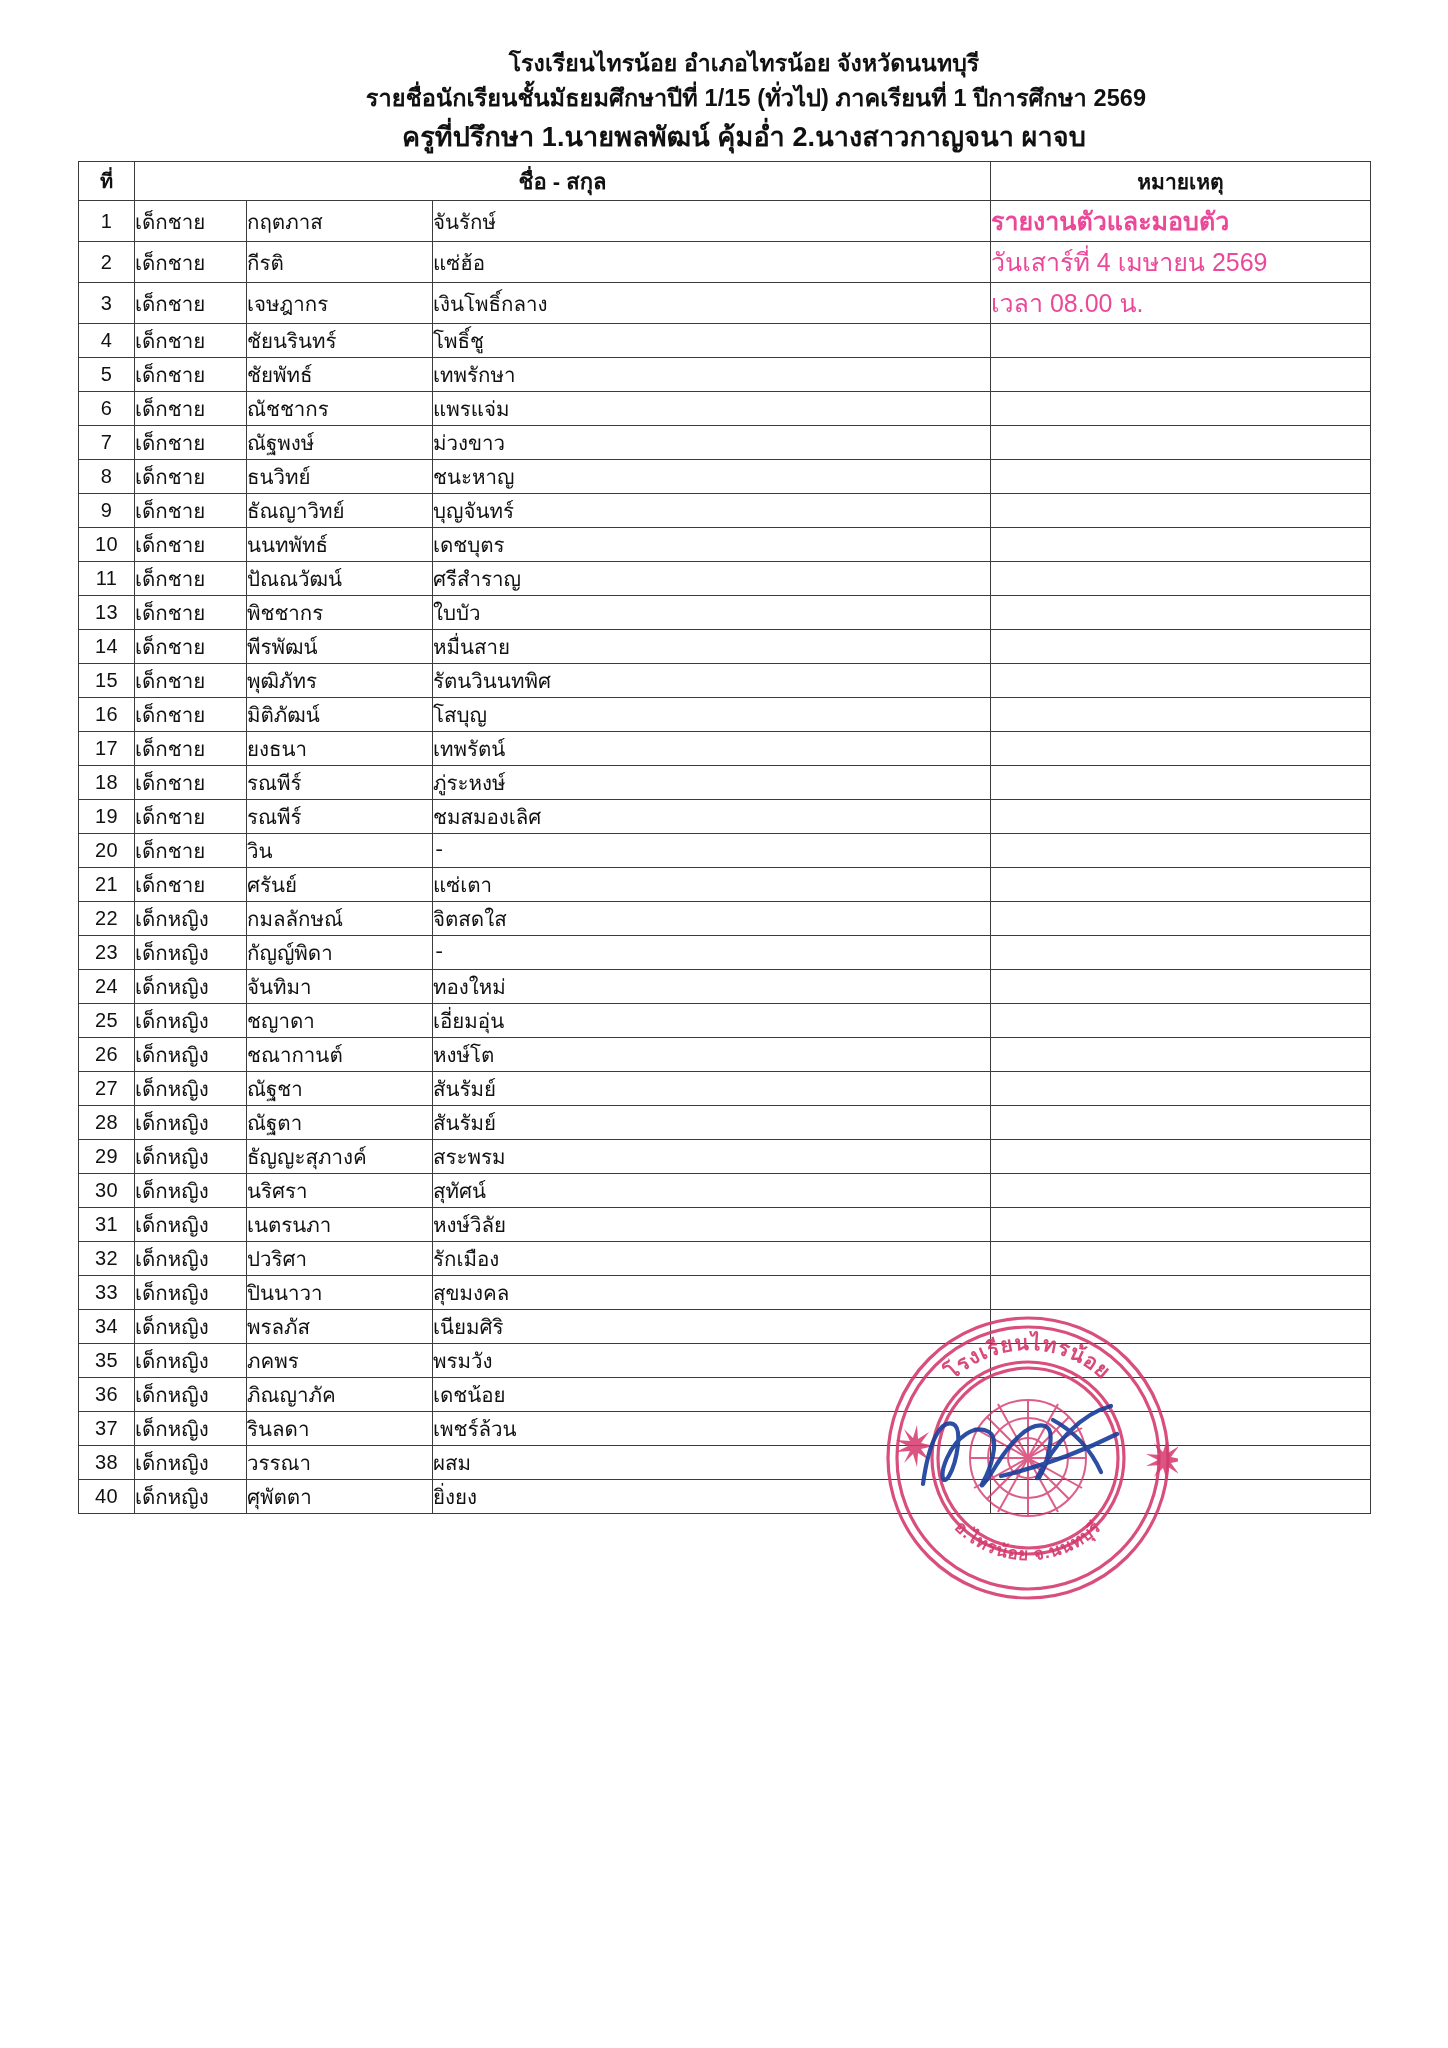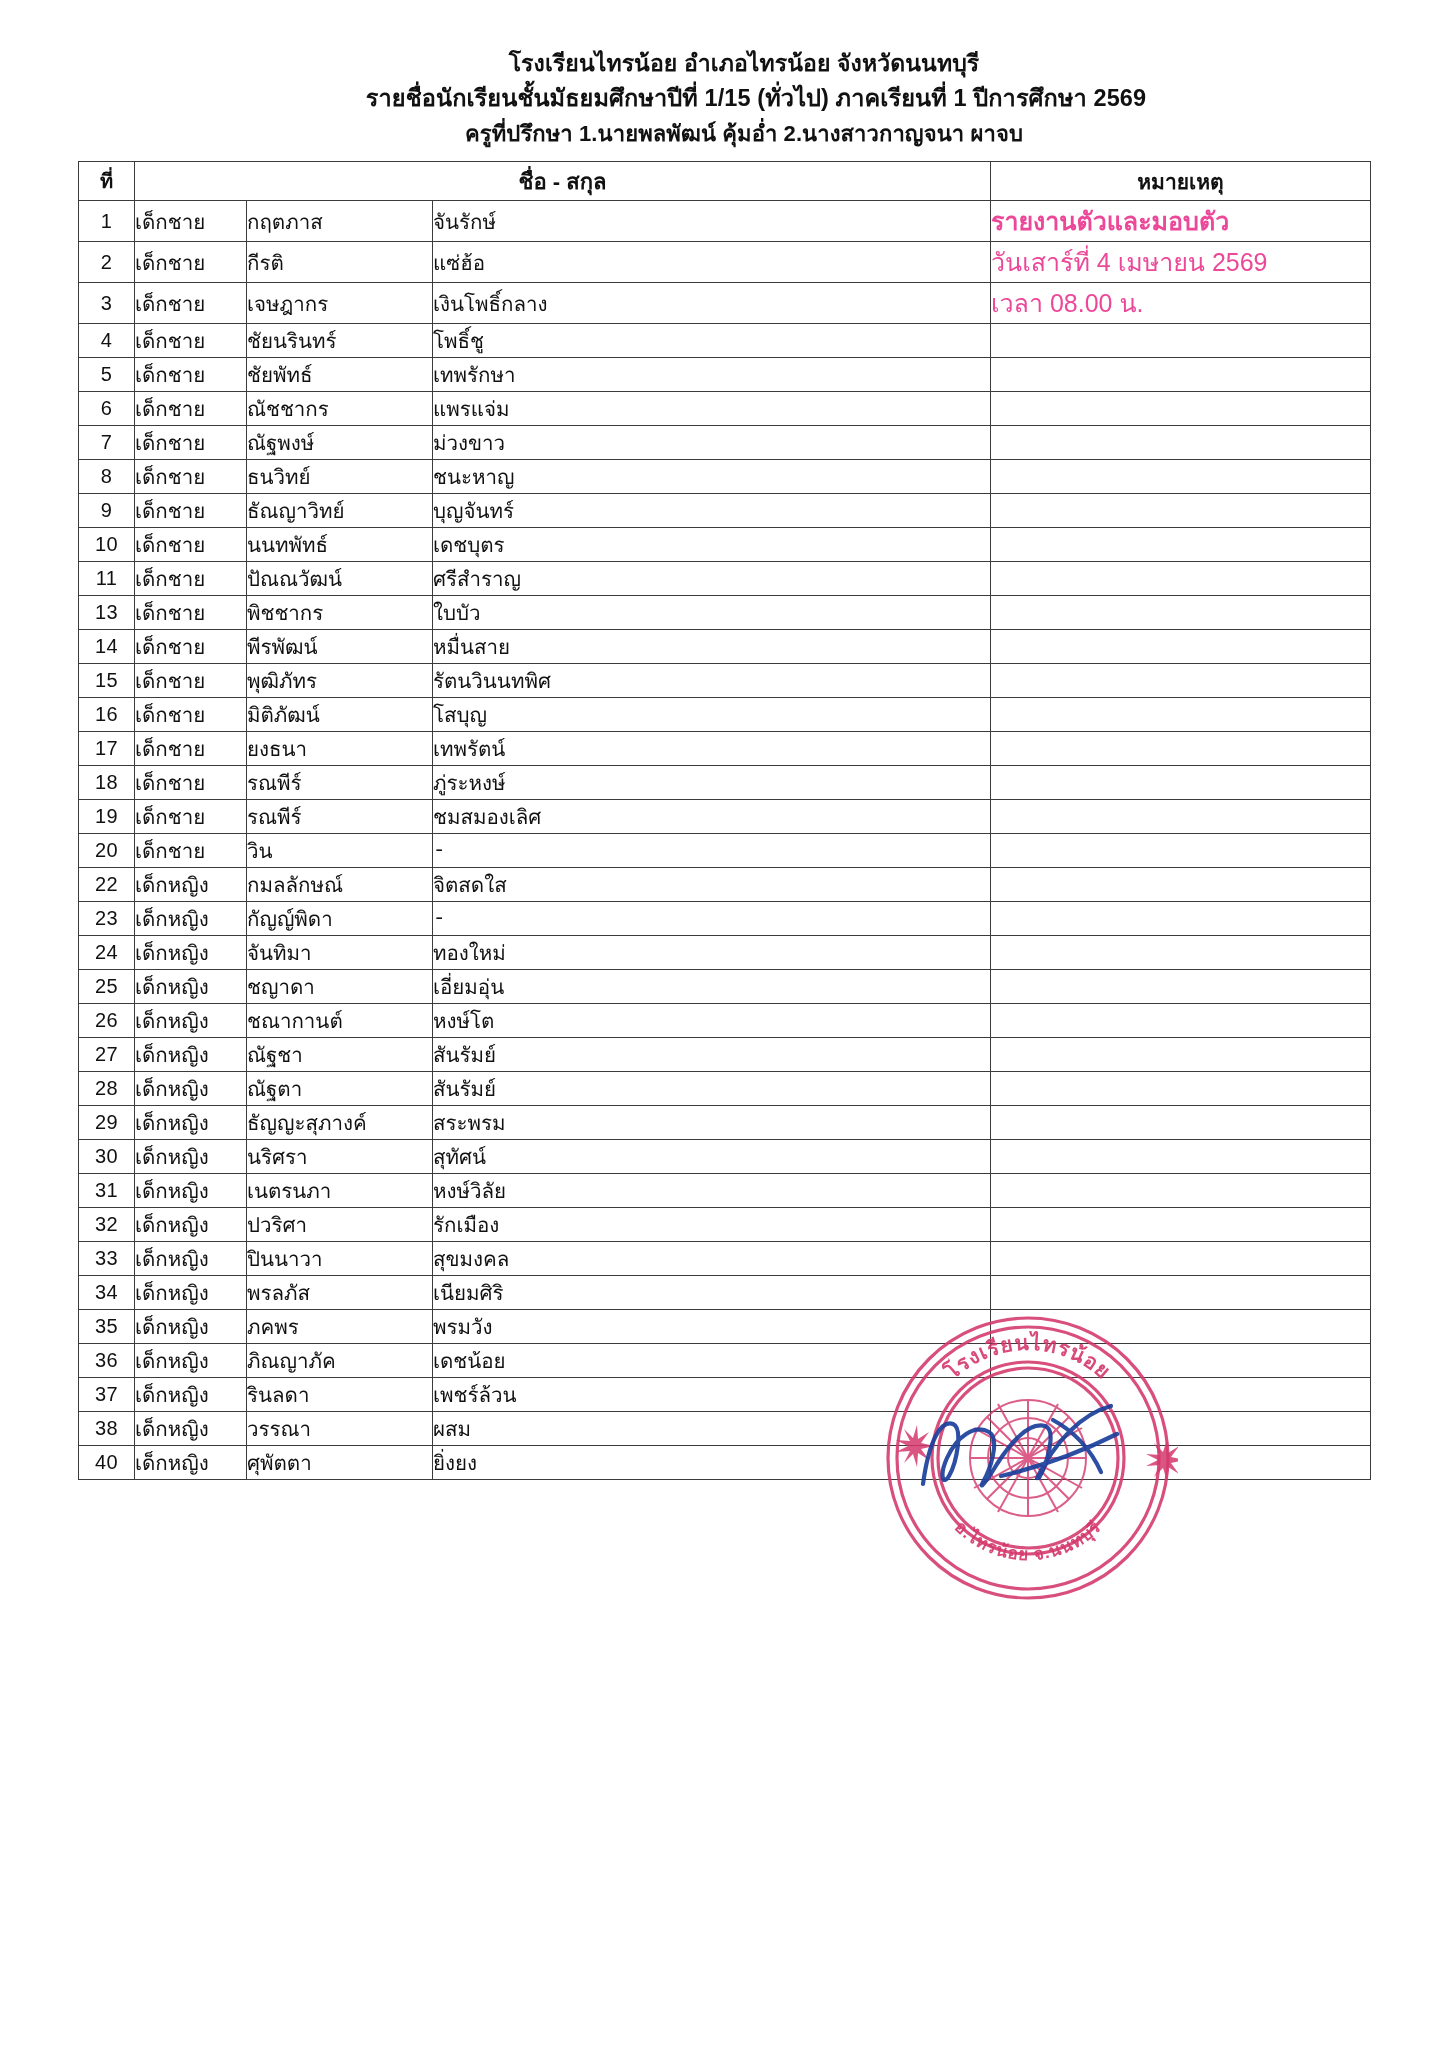--- a/index.html
+++ b/index.html
@@ -30,21 +30,21 @@
   .header-line {
     font-size: 23px;
     font-weight: 700;
     line-height: 1.52;
     letter-spacing: 0.1px;
     color: #111;
     white-space: nowrap;
     padding-left: 40px;
   }
   .header-line.l2 { font-size: 23.5px; margin-left: 24px; }
-  .header-line.l3 { font-size: 22px; }
+  .header-line.l3 { font-size: 27px; }
 
   
   .table-wrap {
     position: absolute;
     left: 78px;
     top: 161px;
     width: 1292px;
   }
   table.roster {
     border-collapse: collapse;
@@ -267,20 +267,27 @@
             <td class="title">เด็กชาย</td>
             <td class="first">รณพีร์</td>
             <td class="last" colspan="2">ชมสมองเลิศ</td>
             <td class="remark"></td>
           </tr>
           <tr>
             <td class="no">20</td>
             <td class="title">เด็กชาย</td>
             <td class="first">วิน</td>
             <td class="last" colspan="2">-</td>
+            <td class="remark"></td>
+          </tr>
+          <tr>
+            <td class="no">21</td>
+            <td class="title">เด็กชาย</td>
+            <td class="first">ศรันย์</td>
+            <td class="last" colspan="2">แซ่เตา</td>
             <td class="remark"></td>
           </tr>
           <tr>
             <td class="no">22</td>
             <td class="title">เด็กหญิง</td>
             <td class="first">กมลลักษณ์</td>
             <td class="last" colspan="2">จิตสดใส</td>
             <td class="remark"></td>
           </tr>
           <tr>

